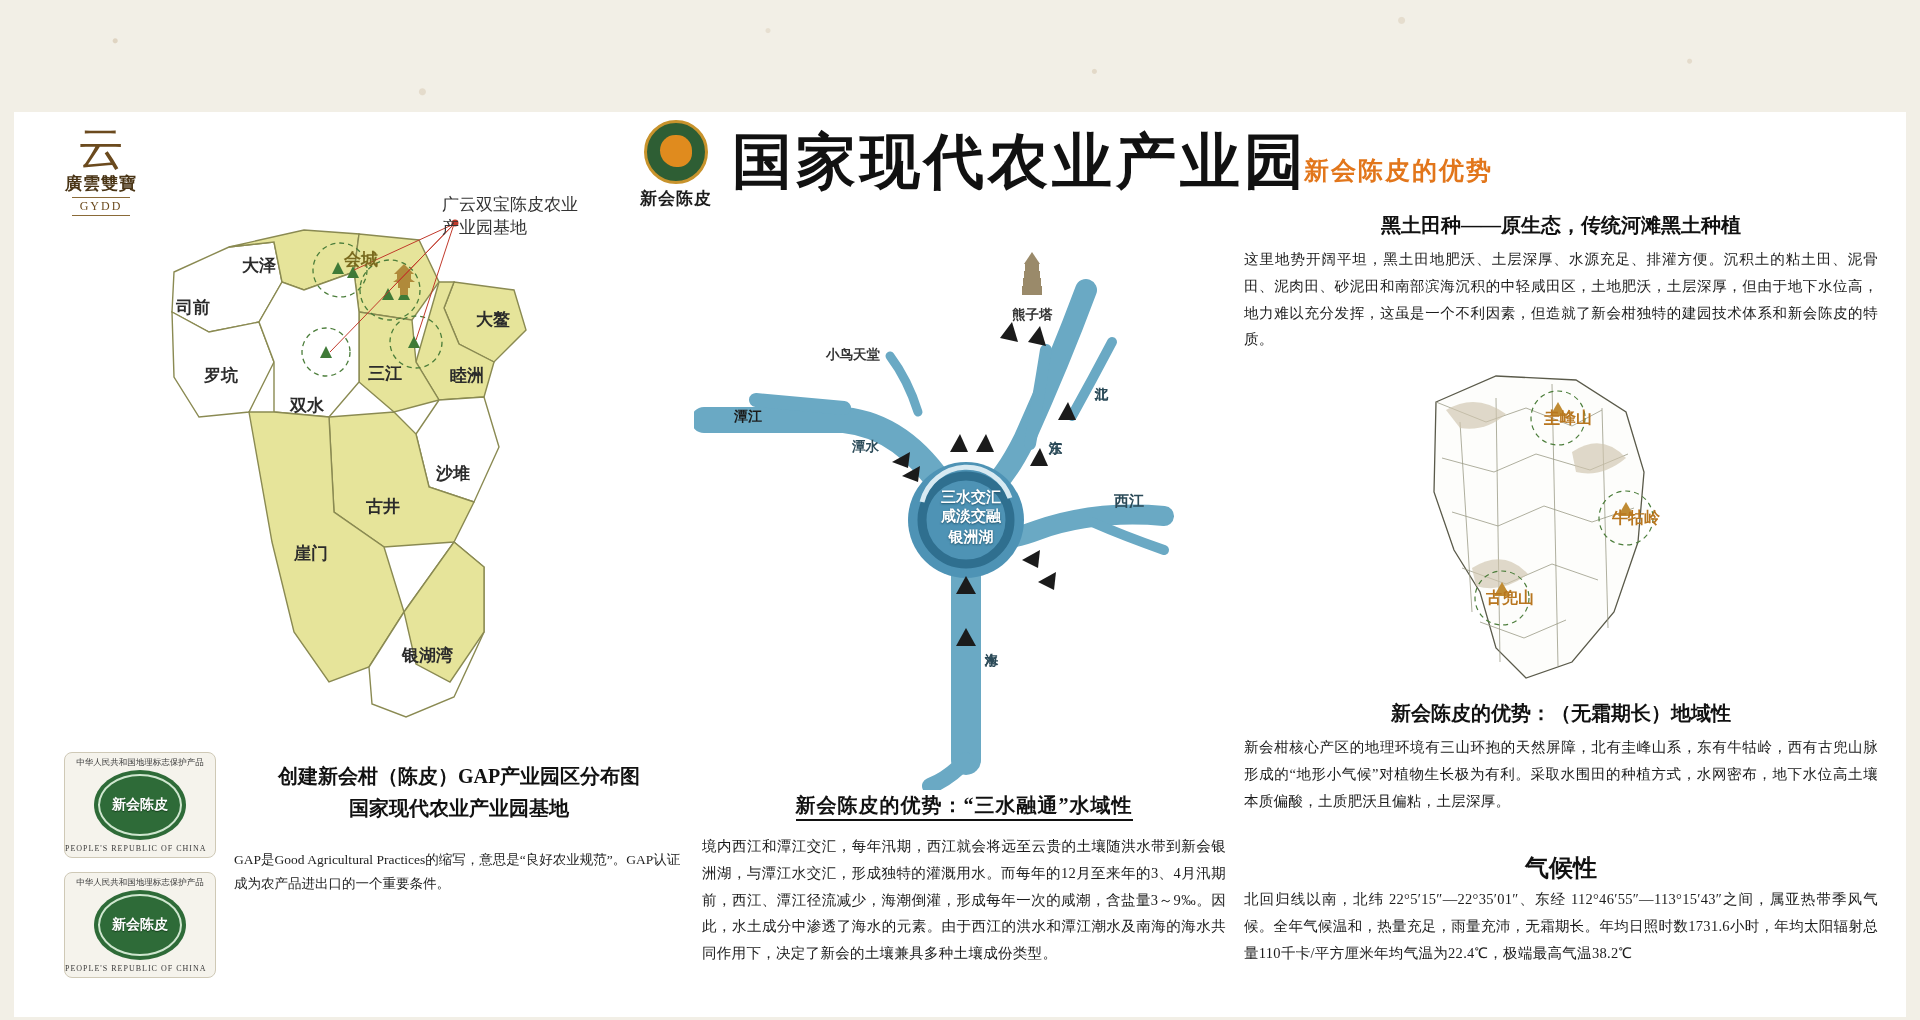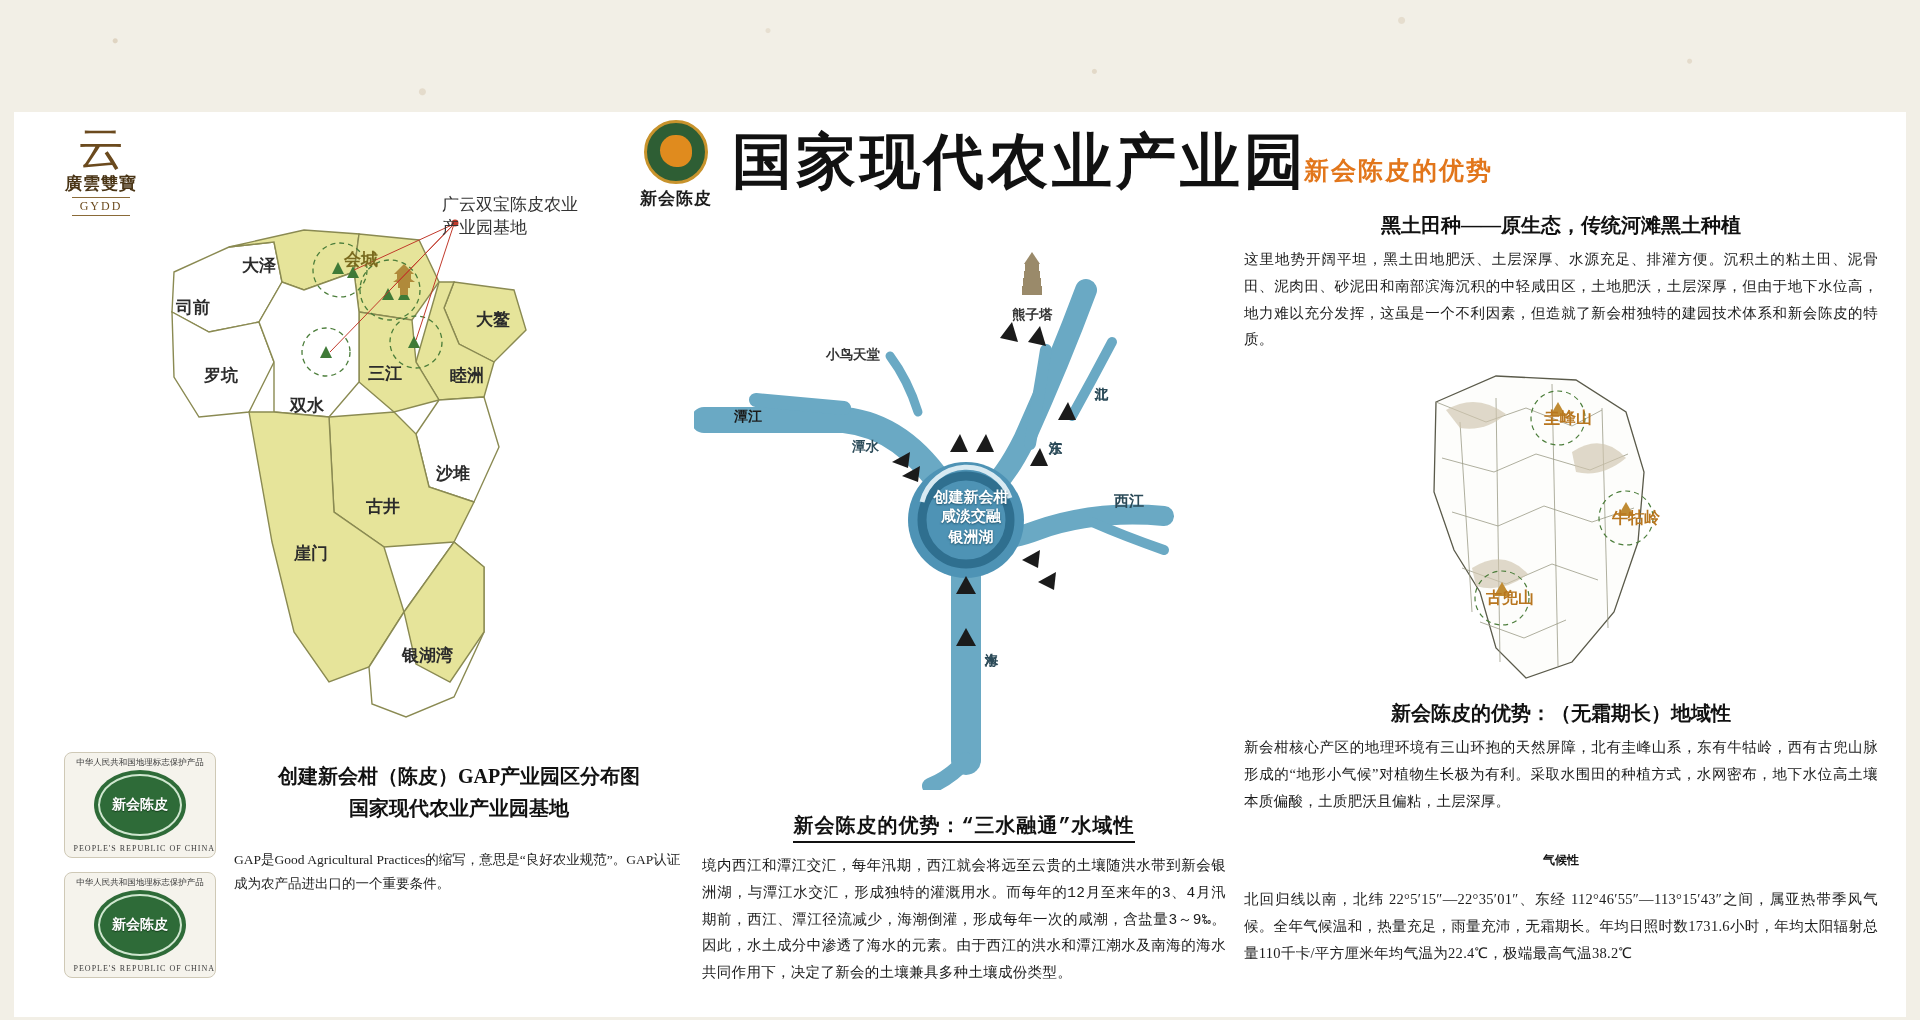--- a/index.html
+++ b/index.html
@@ -59,37 +59,37 @@
   .map-wrap{position:absolute;left:120px;top:0;width:430px;height:530px;}
   .map-label{position:absolute;font-size:17px;font-weight:bold;color:#2b2b2b;}
   .map-label.small{font-size:13.5px;font-weight:bold;color:#333;}
   .callout{position:absolute;left:288px;top:-18px;width:150px;font-size:17px;color:#333;line-height:1.35;}
   .pci-badges{position:absolute;left:30px;top:540px;width:160px;}
   .pci{width:150px;height:104px;border-radius:8px;background:#f5f3ec;border:1px solid #cfc9b6;position:relative;margin-bottom:14px;overflow:hidden;}
   .pci .ring{position:absolute;left:50%;top:50%;transform:translate(-50%,-50%);width:92px;height:70px;border-radius:50%;background:#2e6b38;}
   .pci .ring:after{content:"";position:absolute;left:4px;top:4px;right:4px;bottom:4px;border-radius:50%;border:2px solid #cfe6cf;}
   .pci .pci-txt{position:absolute;left:50%;top:50%;transform:translate(-50%,-50%);color:#fff;font-size:14px;font-weight:bold;text-align:center;text-shadow:0 1px 1px #143d1a;}
   .pci .pci-top{position:absolute;top:4px;left:0;width:100%;text-align:center;font-size:8.5px;color:#3a3a3a;}
-  .pci .pci-bot{position:absolute;bottom:4px;left:0;width:100%;text-align:right;font-size:8px;color:#3a3a3a;letter-spacing:1px;}
+  .pci .pci-bot{position:absolute;bottom:4px;left:0;width:100%;text-align:left;font-size:8px;color:#3a3a3a;letter-spacing:1px;}
   .left-caption{position:absolute;left:200px;top:548px;width:450px;}
   .left-caption .t1{text-align:center;font-size:20px;font-weight:bold;line-height:1.6;color:#111;}
   .left-caption .t2{margin-top:24px;font-size:13.5px;line-height:1.8;color:#222;}
 
   
   .river-wrap{position:absolute;left:0;top:18px;width:540px;height:560px;font-family:Liberation Serif, serif;}
-  .mid-caption{position:absolute;left:8px;top:600px;width:524px;font-family:Liberation Mono, monospace;}
+  .mid-caption{position:absolute;left:8px;top:580px;width:524px;}
   .mid-caption .body-text{margin-top:14px;}
 
   
   .right-top-title{position:absolute;left:0;top:0;width:650px;text-align:center;font-size:20px;font-weight:bold;color:#111;}
   .right-top-text{position:absolute;left:8px;top:34px;width:634px;}
   .relief-wrap{position:absolute;left:140px;top:150px;width:360px;height:330px;}
   .right-mid-title{position:absolute;left:0;top:488px;width:650px;text-align:center;font-size:20px;font-weight:bold;color:#111;}
   .right-mid-text{position:absolute;left:8px;top:522px;width:634px;}
-  .right-bot-title{position:absolute;left:0;top:640px;width:650px;text-align:center;font-size:12px;font-weight:bold;color:#111;}
+  .right-bot-title{position:absolute;left:0;top:640px;width:650px;text-align:center;font-size:24px;font-weight:bold;color:#111;}
   .right-bot-text{position:absolute;left:8px;top:674px;width:634px;}
 
   .hill-label{position:absolute;font-size:16px;color:#b8761f;font-weight:bold;}
 </style>
 </head>
 <body>
 
 <div class="paper-speckles"></div>
 
 <div class="board">
@@ -267,21 +267,21 @@
       <div class="map-label small" style="position:absolute;left:318px;top:76px;color:#333">熊子塔</div>
       <div class="map-label small" style="position:absolute;left:132px;top:116px;color:#333">小鸟天堂</div>
       <div class="map-label" style="position:absolute;left:40px;top:178px;color:#1b1b1b;font-size:14px">潭江</div>
       <div class="map-label small" style="position:absolute;left:158px;top:208px;color:#2b4a58">潭水</div>
       <div class="map-label small" style="position:absolute;left:398px;top:146px;color:#2b4a58;writing-mode:vertical-rl">北江</div>
       <div class="map-label small" style="position:absolute;left:352px;top:200px;color:#2b4a58;writing-mode:vertical-rl">东江</div>
       <div class="map-label small" style="position:absolute;left:420px;top:262px;color:#2b4a58;font-size:15px">西江</div>
       <div class="map-label small" style="position:absolute;left:288px;top:412px;color:#2b4a58;writing-mode:vertical-rl">海水</div>
 
       <div style="position:absolute;left:222px;top:258px;width:110px;text-align:center;color:#fff;font-weight:bold;font-size:15px;line-height:1.25;text-shadow:0 1px 2px #20536b;">
-        <div>创建新会柑</div>
+        <div>三水交汇</div>
         <div>咸淡交融</div>
         <div style="margin-top:2px">银洲湖</div>
       </div>
     </div>
 
     <div class="mid-caption">
       <div class="sec-title"><span class="ul">新会陈皮的优势：“三水融通”水域性</span></div>
       <div class="body-text">境内西江和潭江交汇，每年汛期，西江就会将远至云贵的土壤随洪水带到新会银洲湖，与潭江水交汇，形成独特的灌溉用水。而每年的12月至来年的3、4月汛期前，西江、潭江径流减少，海潮倒灌，形成每年一次的咸潮，含盐量3～9‰。因此，水土成分中渗透了海水的元素。由于西江的洪水和潭江潮水及南海的海水共同作用下，决定了新会的土壤兼具多种土壤成份类型。</div>
     </div>
   </div>

